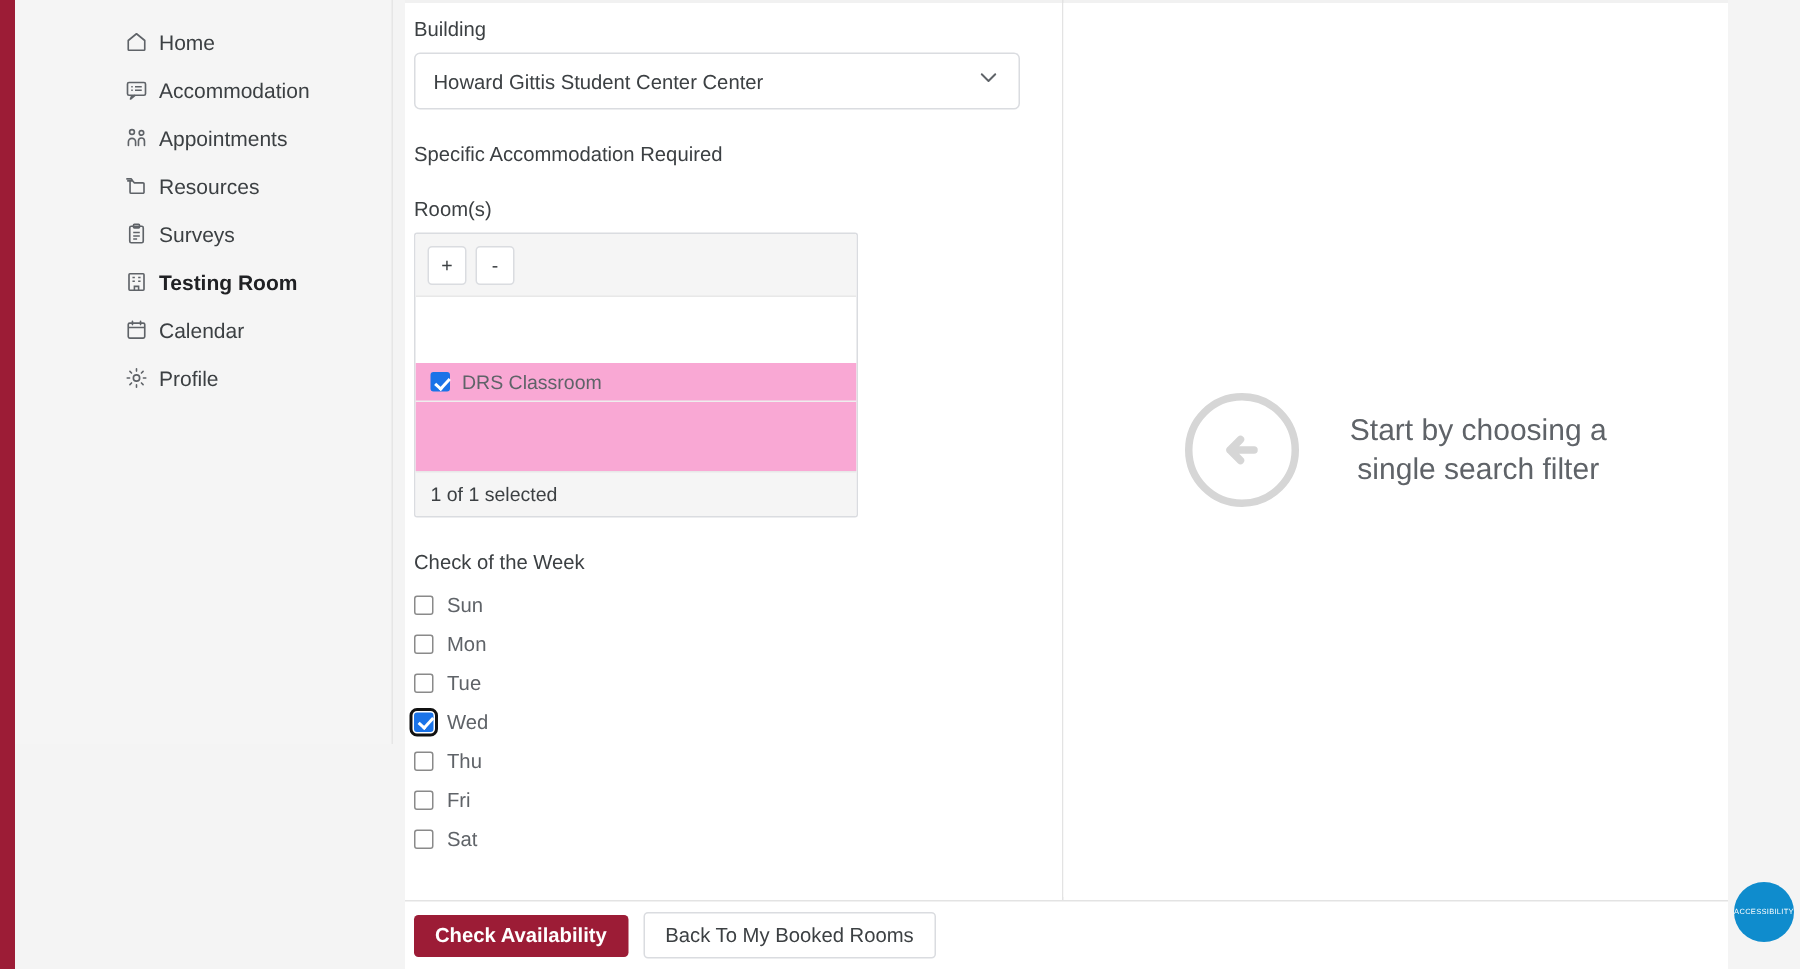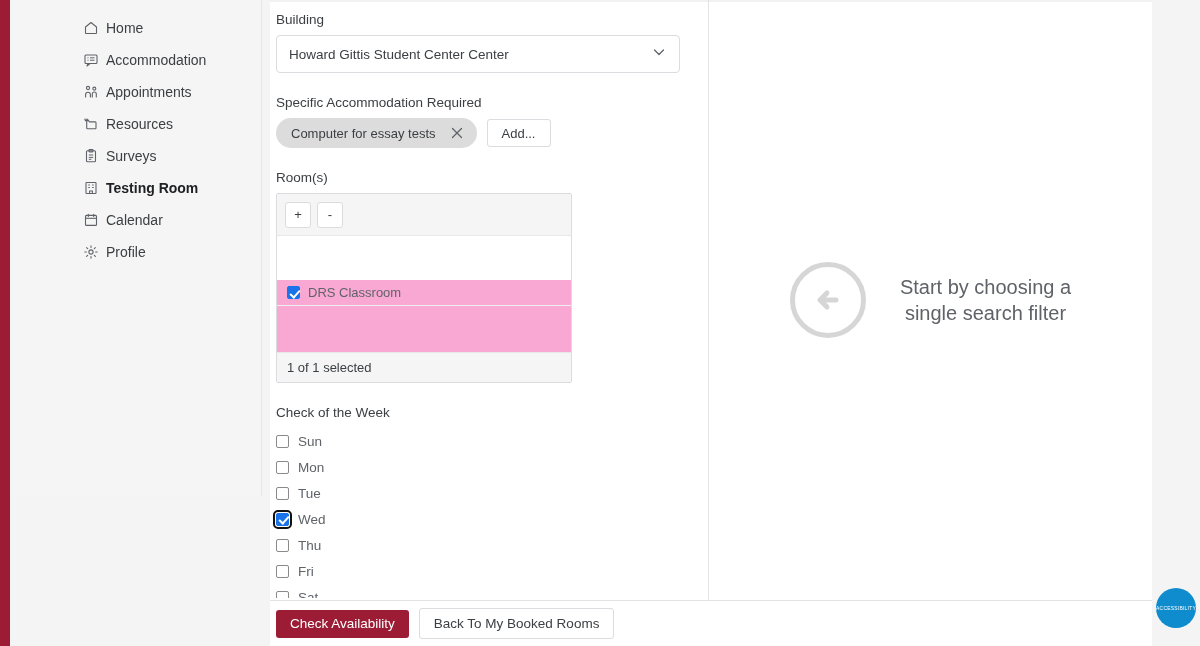--- a/index.html
+++ b/index.html
@@ -310,21 +310,21 @@
     padding-left: 6px;
   }
   .btn-primary {
     background: #9c1c36;
     color: #ffffff;
     border: none;
     border-radius: 3px;
     height: 28px;
     padding: 0 14px;
     font-size: 13.5px;
-    font-weight: normal;
+    font-weight: bold;
     cursor: pointer;
     font-family: "Liberation Sans", sans-serif;
   }
   .btn-secondary {
     background: #ffffff;
     color: #3c4043;
     border: 1px solid #dadce0;
     border-radius: 3px;
     height: 31px;
     padding: 0 14px;
@@ -451,31 +451,20 @@
             <span class="select-caret">
               <svg width="16" height="16" viewBox="0 0 16 16" fill="none">
                 <path d="M3.5 6L8 10.5L12.5 6" stroke="#5f6368" stroke-width="1.3" stroke-linecap="round" stroke-linejoin="round"></path>
               </svg>
             </span>
           </div>
         </div>
 
         <div class="field-block">
           <div class="field-label">Specific Accommodation Required</div>
-          <div class="chip-row">
-            <span class="chip">
-              <span>Computer for essay tests</span>
-              <span class="chip-x">
-                <svg width="14" height="14" viewBox="0 0 14 14" fill="none">
-                  <path d="M2.5 2.5L11.5 11.5M11.5 2.5L2.5 11.5" stroke="#5f6368" stroke-width="1.3" stroke-linecap="round"></path>
-                </svg>
-              </span>
-            </span>
-            <button class="add-btn">Add...</button>
-          </div>
         </div>
 
         <div class="field-block">
           <div class="field-label">Room(s)</div>
           <div class="listbox">
             <div class="listbox-toolbar">
               <button class="mini-btn">+</button>
               <button class="mini-btn">-</button>
             </div>
             <div class="listbox-items" id="rooms-items">

